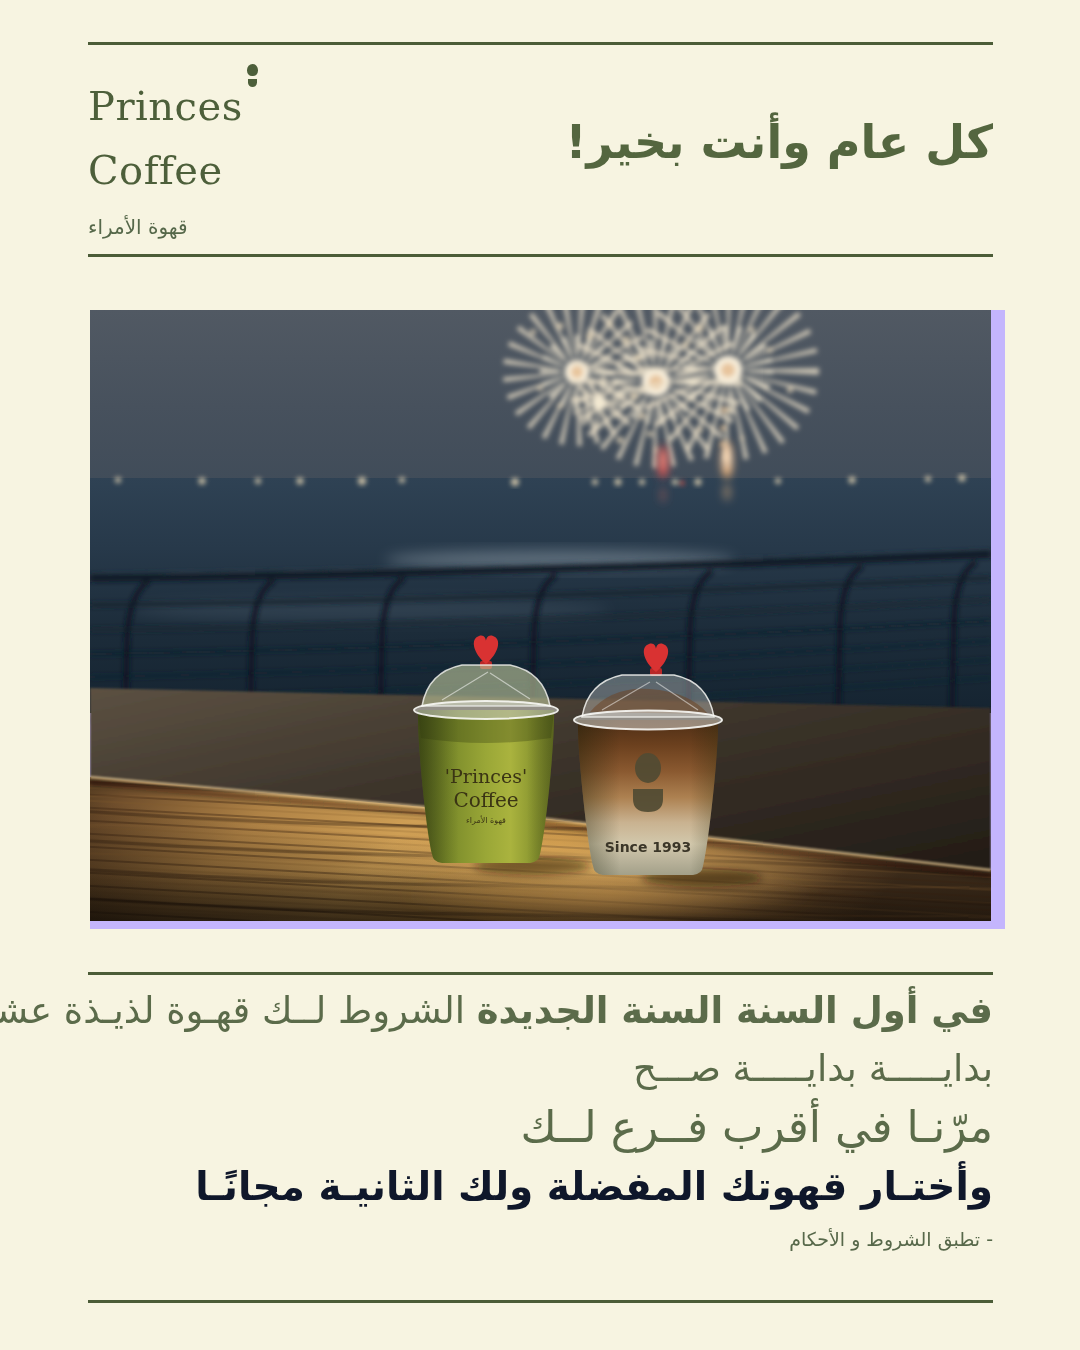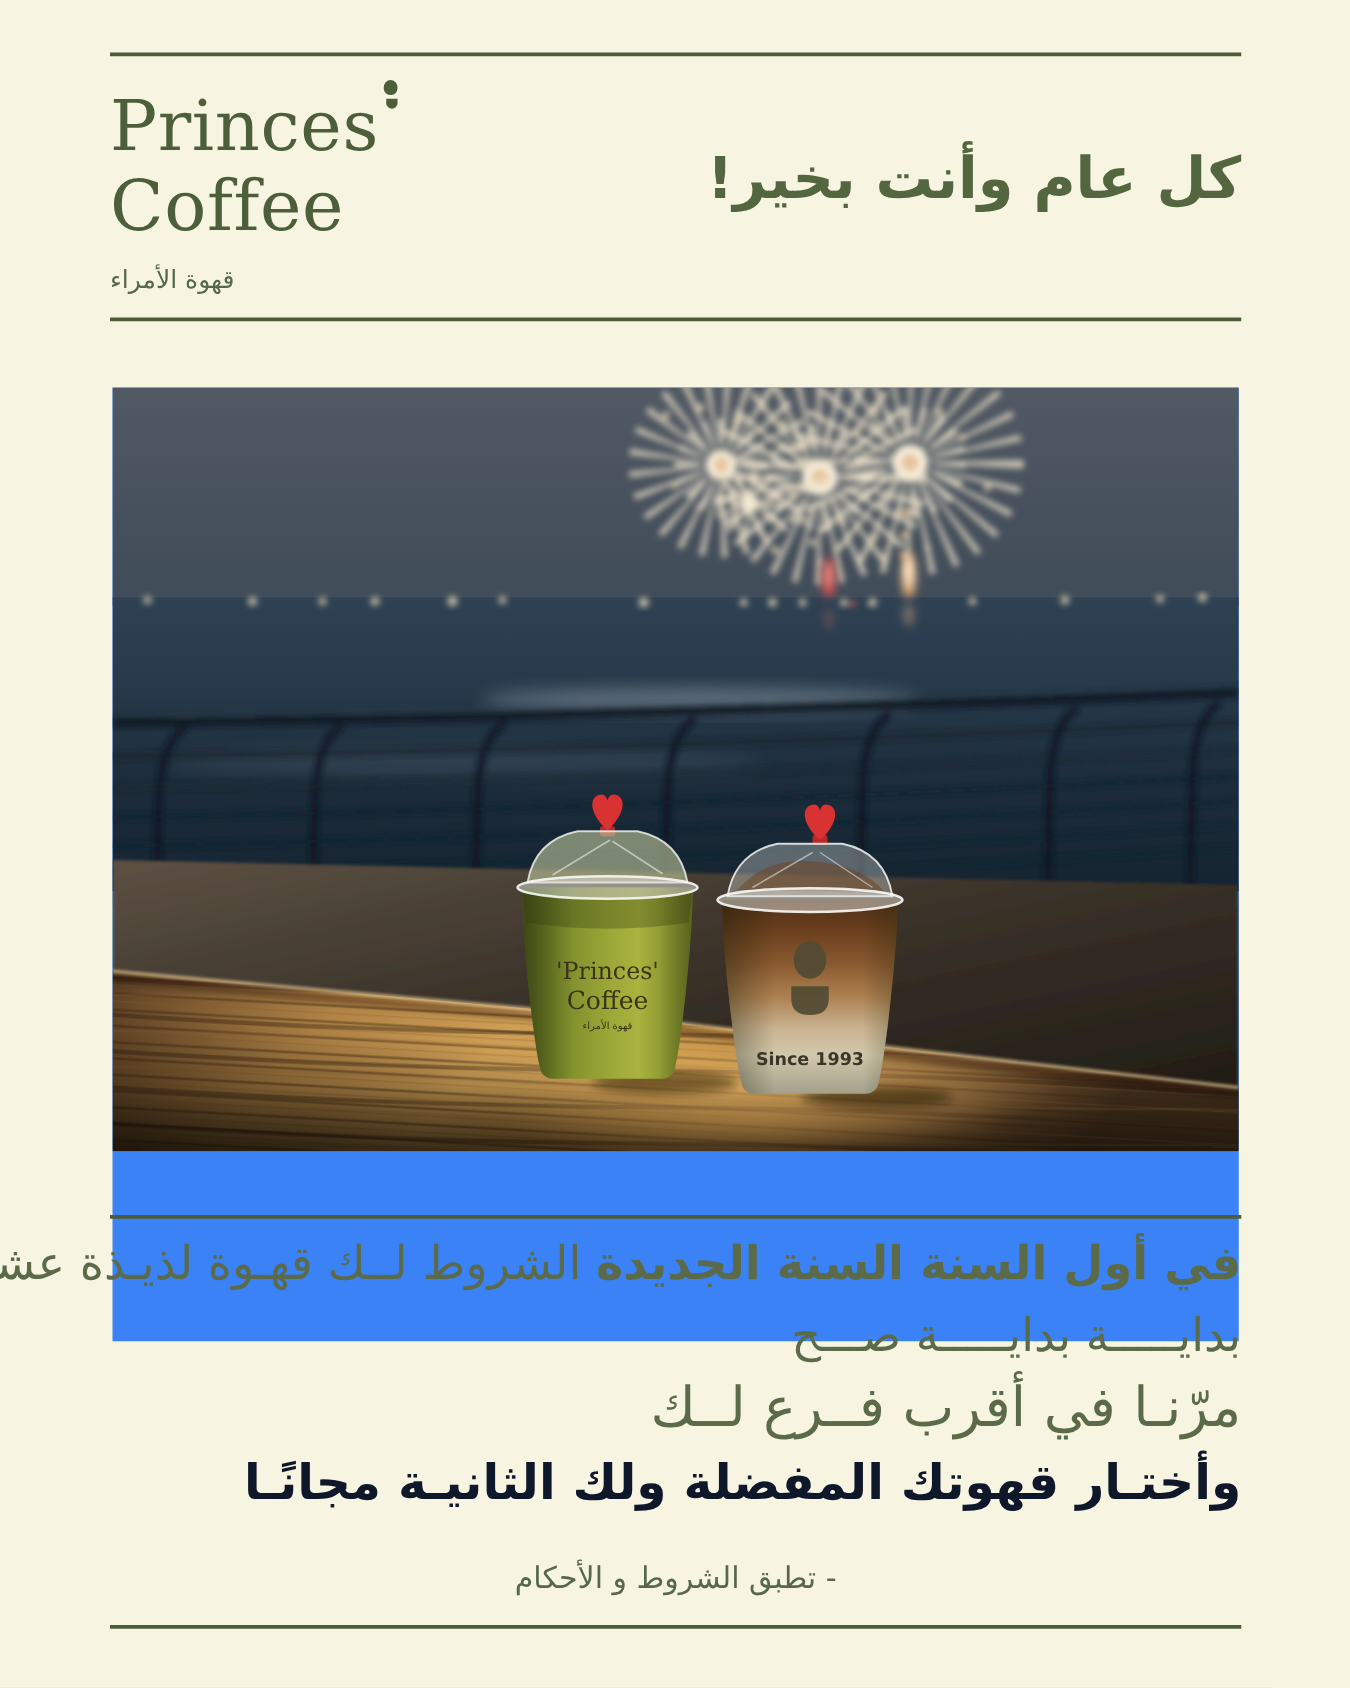--- a/index.html
+++ b/index.html
@@ -4,40 +4,40 @@
 <style>
   html,body{margin:0;padding:0;background:#e8e5d4;}
   .page{
     position:relative; width:1080px; height:1350px;
     background:#f7f4e1; overflow:hidden;
     font-family:"DejaVu Sans", sans-serif;
   }
   .rule{position:absolute; left:88px; width:905px; height:3px; background:#4c5c37;}
   
   .logo{position:absolute; left:88px; top:64px; color:#4d5f3a;}
-  .logo-line{font-family:"DejaVu Serif", serif; font-size:56px; line-height:64px; letter-spacing:.5px;}
+  .logo-line{font-family:"DejaVu Serif", serif; font-size:40px; line-height:64px; letter-spacing:.5px;}
   .logo-apostrophe{display:inline-block; width:12px; height:34px; margin-left:4px; vertical-align:22px;}
   .logo-apostrophe .dot{width:11px; height:12px; background:#4d5f3a; border-radius:50% 50% 45% 45%;}
   .logo-apostrophe .bowl{width:9px; height:8px; margin:3px auto 0; background:#4d5f3a; border-radius:0 0 6px 6px;}
   .logo-sub{font-size:20px; line-height:22px; margin-top:14px; color:#56684a;}
   .headline{
     position:absolute; right:87px; top:94px; direction:rtl;
     font-size:46px; line-height:96px; font-weight:bold; color:#54663f; white-space:nowrap;
   }
   
-  .photo{position:absolute; left:90px; top:310px; width:901px; height:763px; background:#3b82f6;}
+  .photo{position:absolute; left:90px; top:310px; width:901px; height:619px; background:#c4b5fd;padding-left:14px;}
   .photo svg{position:absolute; inset:0; display:block;}
   
   .copy{position:absolute; left:88px; right:87px; top:982px; direction:rtl; text-align:right; color:#5b6b4a;}
   .l1{font-size:37px; line-height:58px; white-space:nowrap;}
   .l1 .b{font-weight:bold;}
   .l2{font-size:37px; line-height:58px;}
   .l3{font-size:44px; line-height:58px; font-weight:normal;}
   .l4{font-size:39px; line-height:62px; font-weight:bold; color:#0f172a;}
-  .terms{font-size:24px; line-height:40px; margin-top:24px; text-align:center; color:#57684a;}
+  .terms{font-size:19px; line-height:40px; margin-top:1px; color:#57684a;}
 </style>
 </head>
 <body>
 
 <div class="page">
 
   <div class="rule" style="top:42px;"></div>
 
   <div class="logo">
     <div class="logo-line"><span>Princes</span><span class="logo-apostrophe"><span class="dot" style="display:block"></span><span class="bowl" style="display:block"></span></span></div>

